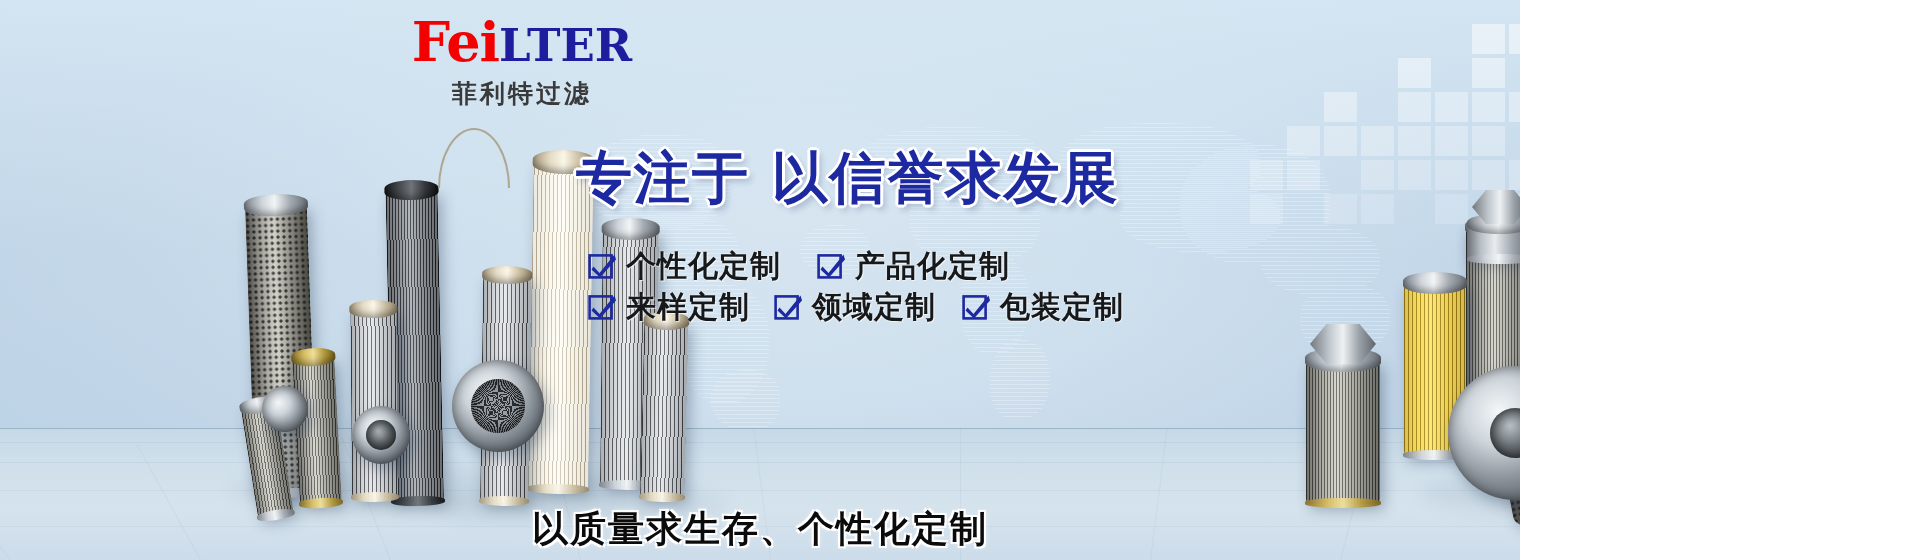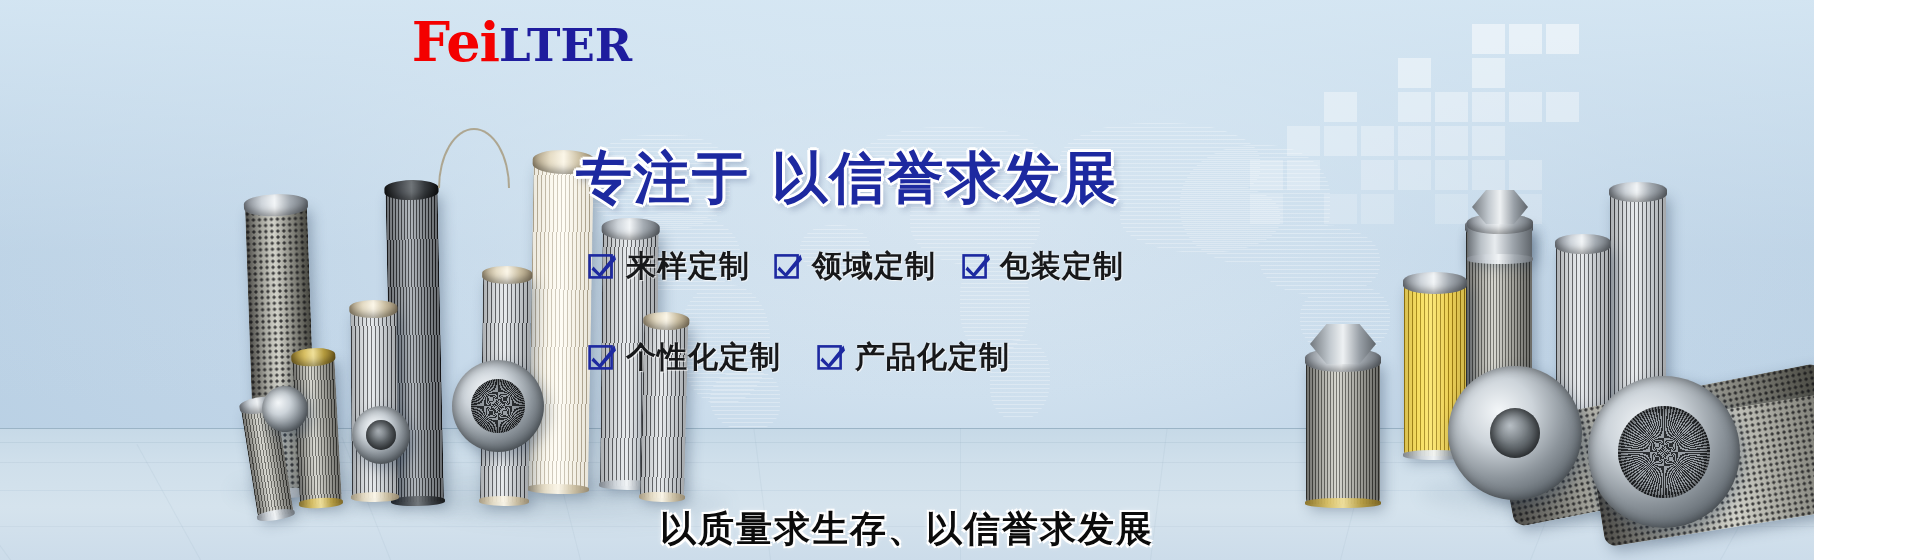--- a/index.html
+++ b/index.html
@@ -1,19 +1,19 @@
 <!DOCTYPE html>
 <html><head>
 <meta charset="utf-8">
 <style>
   html,body{margin:0;padding:0;background:#fff;}
   body{font-family:"DejaVu Sans","Liberation Sans",sans-serif;}
 
   .banner{
-    position:relative;width:1814px;height:560px;overflow:hidden;
+    position:relative;width:1520px;height:560px;overflow:hidden;
     background:
       radial-gradient(ellipse 1100px 520px at 52% 38%, #dce8f2 0%, #cfe0ee 35%, #c2d6e8 62%, #b9d0e4 100%);
   }
 
   
   .wall-light{
     position:absolute;left:0;top:0;width:100%;height:100%;
     background:linear-gradient(180deg, rgba(215,232,244,.85) 0%, rgba(198,218,234,.25) 45%, rgba(188,210,228,0) 72%);
     pointer-events:none;
   }
@@ -333,25 +333,52 @@
       </div>
       <div class="ring" style="left: 1588px; bottom: 32px; width: 152px; height: 152px;">
         <div class="hole" style="left: 30px; top: 30px; width: 92px; height: 92px;"></div>
       </div>
     </div>
 
   <div class="logo">
     <div class="wordmark">
       <span class="wm-red">Fei</span><span class="wm-blue">LTER</span>
     </div>
+    <div class="sub">菲利特过滤</div>
   </div>
 
   <div class="headline">专注于 以信誉求发展</div>
 
   <div class="features">
+
+    <div class="frow r2">
+
+      <div class="fitem">
+        <span class="chk">
+          <svg width="29" height="29" viewBox="0 0 29 29" aria-hidden="true">
+            <rect x="1.6" y="3.4" width="22" height="22" fill="none" stroke="#1d29a0" stroke-width="2.6"></rect>
+            <path d="M5.5 14.5 L11.5 21 L26.5 2.5 L28 7.5 L12 25.5 L3.5 17.5 Z" fill="#1d29a0"></path>
+          </svg>
+        </span>
+        <span class="lab">个性化定制</span>
+      </div>
+
+      <span class="gap-c"></span>
+
+      <div class="fitem">
+        <span class="chk">
+          <svg width="29" height="29" viewBox="0 0 29 29" aria-hidden="true">
+            <rect x="1.6" y="3.4" width="22" height="22" fill="none" stroke="#1d29a0" stroke-width="2.6"></rect>
+            <path d="M5.5 14.5 L11.5 21 L26.5 2.5 L28 7.5 L12 25.5 L3.5 17.5 Z" fill="#1d29a0"></path>
+          </svg>
+        </span>
+        <span class="lab">产品化定制</span>
+      </div>
+
+    </div>
 
     <div class="frow r1">
 
       <div class="fitem">
         <span class="chk">
           <svg width="29" height="29" viewBox="0 0 29 29" aria-hidden="true">
             <rect x="1.6" y="3.4" width="22" height="22" fill="none" stroke="#1d29a0" stroke-width="2.6"></rect>
             <path d="M5.5 14.5 L11.5 21 L26.5 2.5 L28 7.5 L12 25.5 L3.5 17.5 Z" fill="#1d29a0"></path>
           </svg>
         </span>
@@ -376,43 +403,17 @@
         <span class="chk">
           <svg width="29" height="29" viewBox="0 0 29 29" aria-hidden="true">
             <rect x="1.6" y="3.4" width="22" height="22" fill="none" stroke="#1d29a0" stroke-width="2.6"></rect>
             <path d="M5.5 14.5 L11.5 21 L26.5 2.5 L28 7.5 L12 25.5 L3.5 17.5 Z" fill="#1d29a0"></path>
           </svg>
         </span>
         <span class="lab">包装定制</span>
       </div>
 
     </div>
-
-    <div class="frow r2">
-
-      <div class="fitem">
-        <span class="chk">
-          <svg width="29" height="29" viewBox="0 0 29 29" aria-hidden="true">
-            <rect x="1.6" y="3.4" width="22" height="22" fill="none" stroke="#1d29a0" stroke-width="2.6"></rect>
-            <path d="M5.5 14.5 L11.5 21 L26.5 2.5 L28 7.5 L12 25.5 L3.5 17.5 Z" fill="#1d29a0"></path>
-          </svg>
-        </span>
-        <span class="lab">个性化定制</span>
-      </div>
-
-      <span class="gap-c"></span>
-
-      <div class="fitem">
-        <span class="chk">
-          <svg width="29" height="29" viewBox="0 0 29 29" aria-hidden="true">
-            <rect x="1.6" y="3.4" width="22" height="22" fill="none" stroke="#1d29a0" stroke-width="2.6"></rect>
-            <path d="M5.5 14.5 L11.5 21 L26.5 2.5 L28 7.5 L12 25.5 L3.5 17.5 Z" fill="#1d29a0"></path>
-          </svg>
-        </span>
-        <span class="lab">产品化定制</span>
-      </div>
-
-    </div>
   </div>
 
-  <div class="slogan">以质量求生存、以信誉求发展</div>
+  <div class="slogan">以质量求生存、个性化定制</div>
 
 </div>
 
 </body></html>

